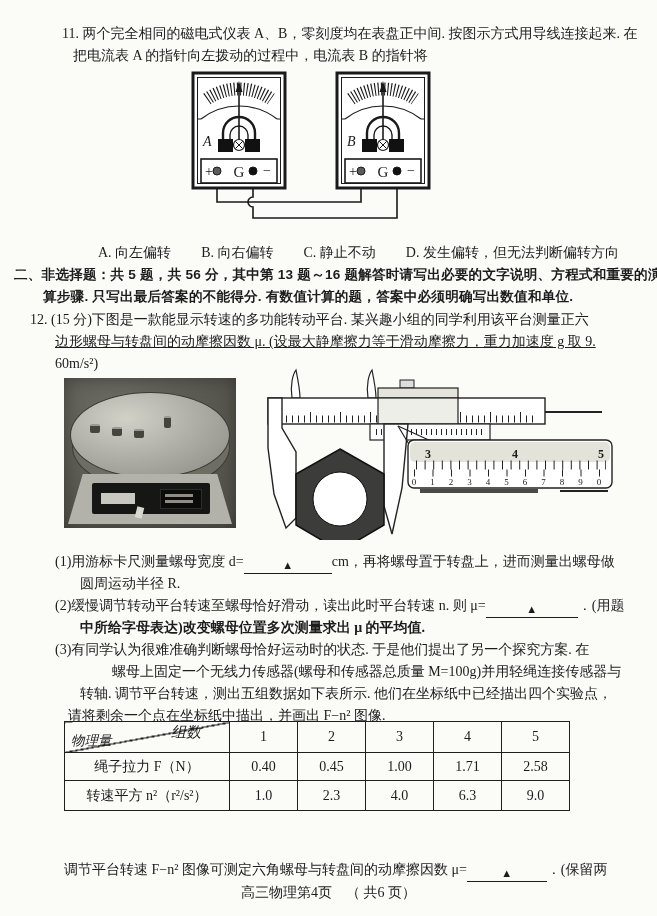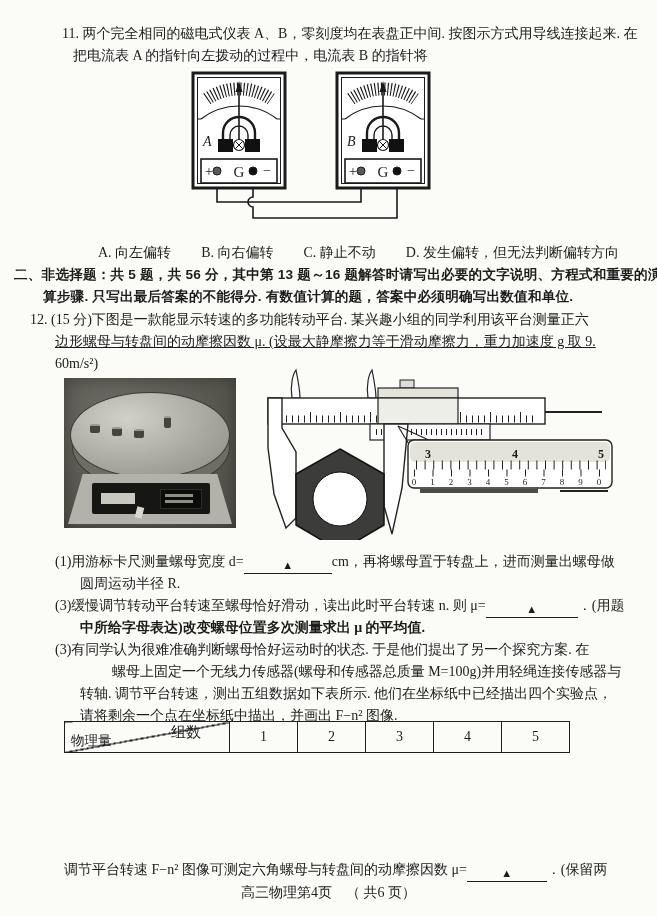--- a/index.html
+++ b/index.html
@@ -207,42 +207,58 @@
     </g>
   </g>
 </svg>
 
 <div class="line" style="left:55px;top:552px;">
   <span>(1)用游标卡尺测量螺母宽度 d=</span><span class="blank w1">▲</span><span>cm，再将螺母置于转盘上，进而测量出螺母做</span>
 </div>
 <div class="line" style="left:80px;top:574px;">圆周运动半径 R.</div>
 
 <div class="line" style="left:55px;top:596px;">
-  <span>(3)缓慢调节转动平台转速至螺母恰好滑动，读出此时平台转速 n. 则 μ=</span><span class="blank w2">▲</span><span>．(用题</span>
+  <span>(2)缓慢调节转动平台转速至螺母恰好滑动，读出此时平台转速 n. 则 μ=</span><span class="blank w2">▲</span><span>．(用题</span>
 </div>
 <div class="line" style="left:80px;top:618px;font-weight:bold;">中所给字母表达)改变螺母位置多次测量求出 μ 的平均值.</div>
 
 <div class="line" style="left:55px;top:640px;">(3)有同学认为很难准确判断螺母恰好运动时的状态. 于是他们提出了另一个探究方案. 在</div>
 <div class="line" style="left:80px;top:662px;padding-left:32px;">螺母上固定一个无线力传感器(螺母和传感器总质量 M=100g)并用轻绳连接传感器与</div>
 <div class="line" style="left:80px;top:684px;">转轴. 调节平台转速，测出五组数据如下表所示. 他们在坐标纸中已经描出四个实验点，</div>
-<div class="line" style="left:80px;top:706px;">请将剩余一个点在坐标纸中描出，并画出 F−n² 图像.</div>
+<div class="line" style="left:68px;top:706px;">请将剩余一个点在坐标纸中描出，并画出 F−n² 图像.</div>
 
 <table class="data">
   <tbody>
       <tr style="height:31px;">
-    <td class="diag" style="width:164px;">
+    <td class="diag" style="width:164px;font-style:italic;">
       <span class="tl">物理量</span>
       <span class="tr">组数</span>
     </td>
     <td style="width:67px;">1</td>
     <td style="width:67px;">2</td>
     <td style="width:67px;">3</td>
     <td style="width:67px;">4</td>
     <td style="width:67px;">5</td>
   </tr>
+  <tr style="height:28px;">
+    <td>绳子拉力 F（N）</td>
+    <td>0.40</td>
+    <td>0.45</td>
+    <td>1.00</td>
+    <td>1.71</td>
+    <td>2.58</td>
+  </tr>
+  <tr style="height:30px;">
+    <td>转速平方 n²（r²/s²）</td>
+    <td>1.0</td>
+    <td>2.3</td>
+    <td>4.0</td>
+    <td>6.3</td>
+    <td>9.0</td>
+  </tr>
 </tbody>
   </table>
 
 <div class="line" style="left:64px;top:860px;">
   <span>调节平台转速 F−n² 图像可测定六角螺母与转盘间的动摩擦因数 μ=</span><span class="blank w3">▲</span><span>．(保留两</span>
 </div>
 
 <div class="footer">高三物理第4页　（ 共6 页）</div>
 
 </body></html>

